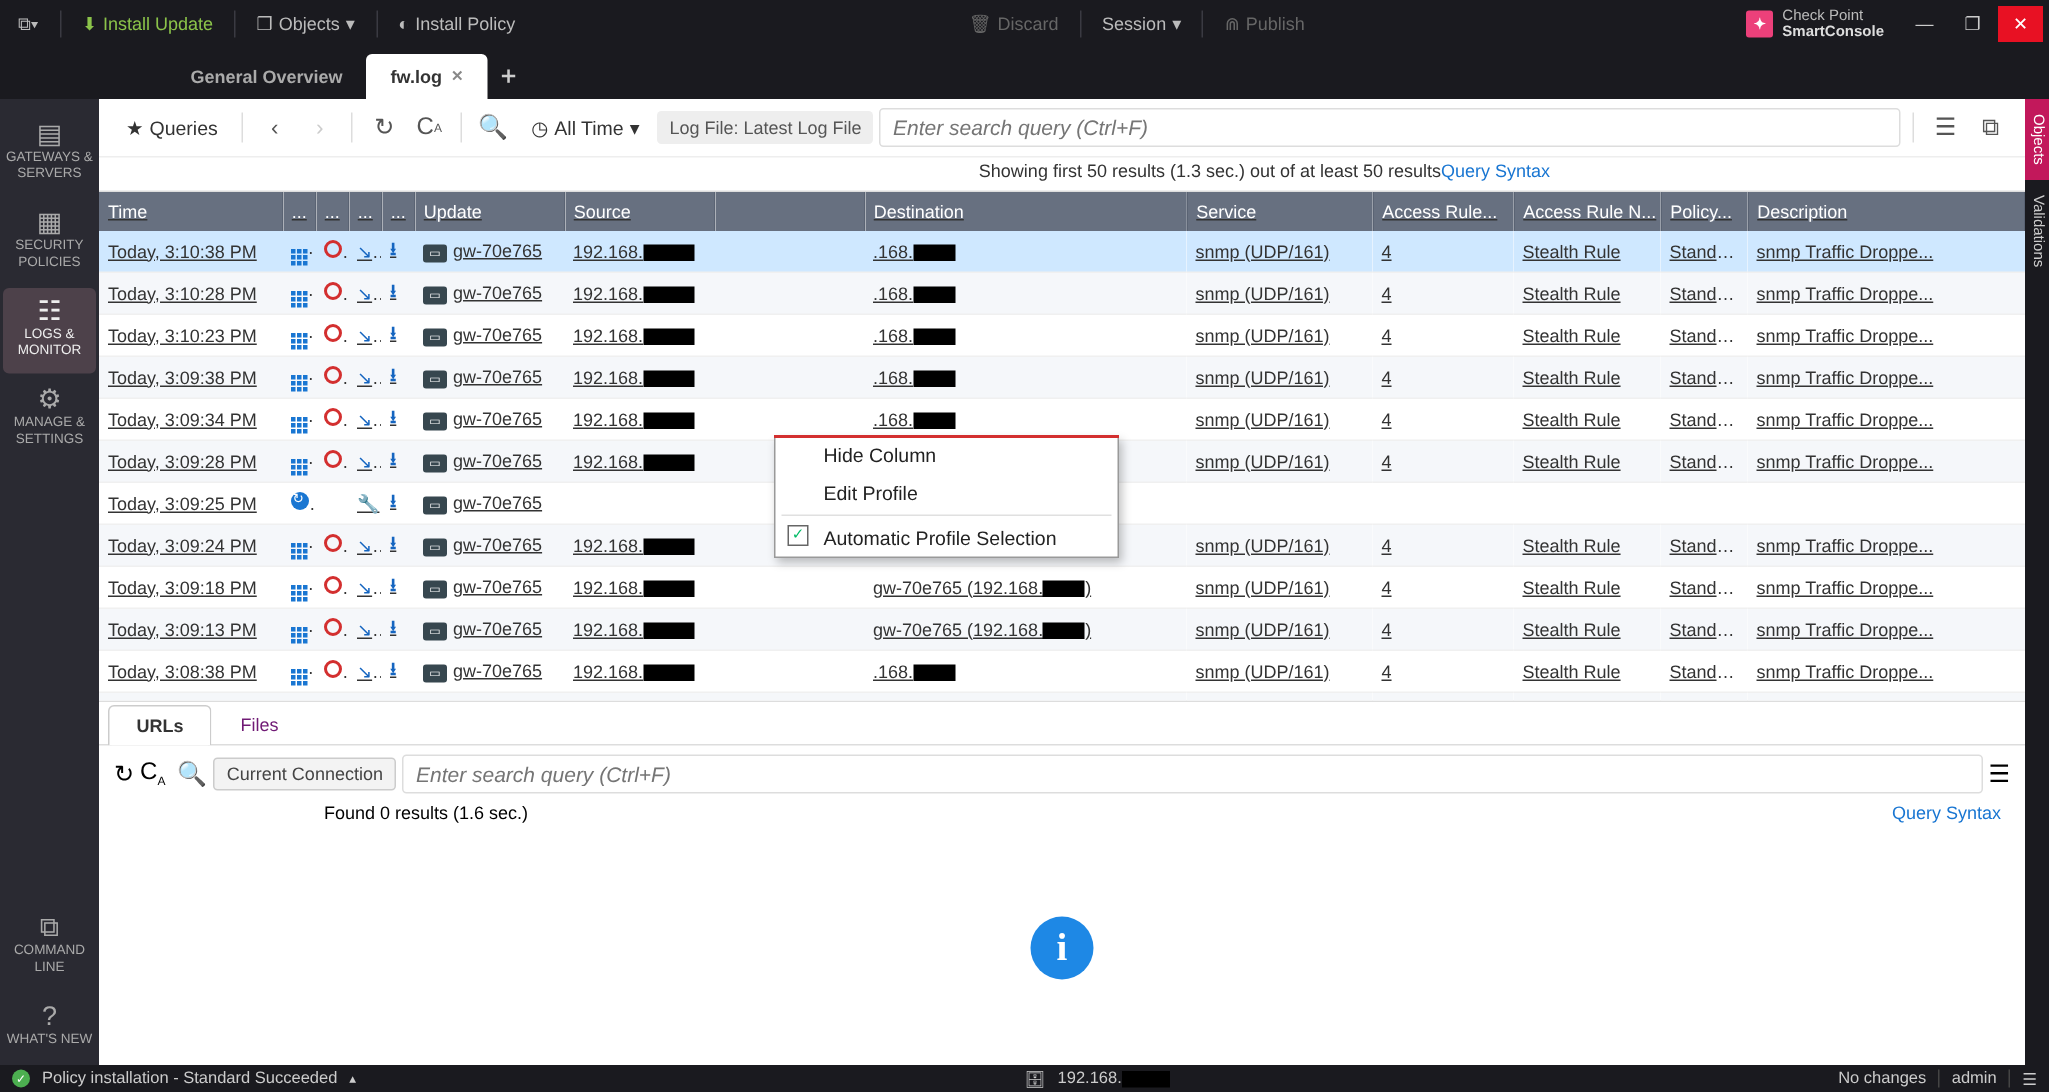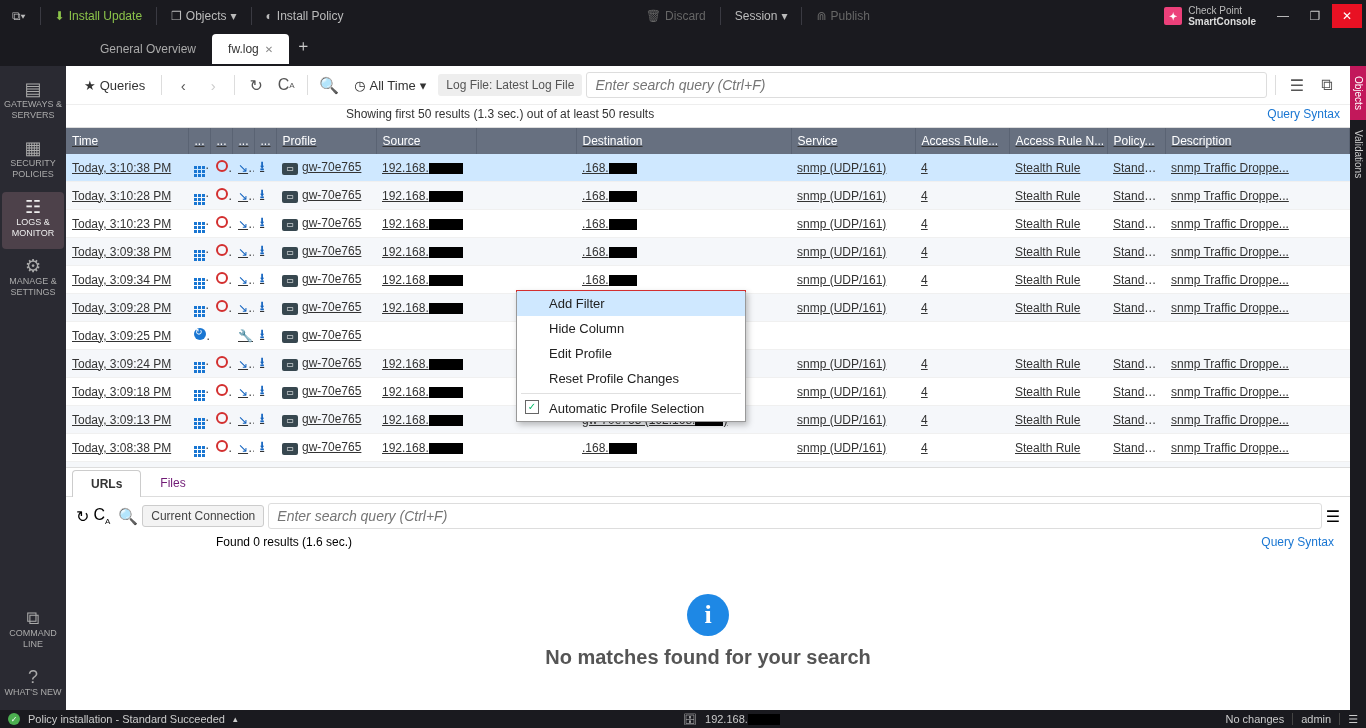--- a/index.html
+++ b/index.html
@@ -13,21 +13,21 @@
 .titlebar .install-update { color: #8bc34a; }
 .titlebar .right { display: flex; align-items: center; gap: 2px; }
 .titlebar .brand { display:flex; align-items:center; gap:6px; margin-right:12px; }
 .brand-square { width:18px; height:18px; background:#ec407a; border-radius:2px; display:flex; align-items:center; justify-content:center; color:#fff; font-size:10px; font-weight:bold; }
 .brand-text { line-height: 11px; font-size:10px; color:#bbb; }
 .brand-text .line2 { font-weight:bold; color:#ddd; }
 .win-btn { width:30px; height:24px; display:flex; align-items:center; justify-content:center; cursor:pointer; font-size:12px; color:#ccc; }
 .win-close { background:#e81123; color:#fff; }
 
 
-.tabrow { height: 34px; background: #1a1a1f; display:flex; align-items:center; padding-left: 84px; }
+.tabrow { height: 34px; background: #1a1a1f; display:flex; align-items:flex-end; padding-left: 111px; font-weight: bold; }
 .tabrow .tab { padding: 8px 16px; color:#aaa; font-size:12px; cursor:pointer; display:flex; align-items:center; gap:6px; border-top-left-radius:4px; border-top-right-radius:4px; }
 .tabrow .tab.active { background:#fff; color:#333; }
 .tabrow .tab .close-x { font-size:10px; color:#888; }
 .tabrow .plus { width:20px; height:20px; display:flex;align-items:center;justify-content:center; color:#ccc; margin-left:4px; margin-bottom:6px; cursor:pointer; font-size:16px; }
 
 
 .main { display:flex; height: calc(728px - 32px - 34px - 18px); }
 .sidebar { width: 66px; background: #2a2a32; display:flex; flex-direction:column; align-items:center; padding-top:8px; }
 .side-tabs-right { width: 16px; background: #1a1a1f; display:flex; flex-direction:column; }
 .side-tabs-right .vtab { writing-mode: vertical-rl; padding: 10px 2px; font-size:10px; color:#ccc; cursor:pointer; text-align:center; }
@@ -40,21 +40,21 @@
 .content { flex:1; background:#fff; display:flex; flex-direction:column; overflow:hidden; }
 
 
 .qbar { display:flex; align-items:center; gap:4px; padding:6px 10px; border-bottom:1px solid #eee; }
 .qbar .qbtn { display:flex; align-items:center; gap:4px; padding:4px 8px; cursor:pointer; border-radius:3px; color:#333; font-size:13px; }
 .qbar .iconbtn { width:26px; height:26px; display:flex; align-items:center; justify-content:center; cursor:pointer; border-radius:3px; color:#555; }
 .qbar .chip { background:#eee; padding:4px 8px; border-radius:3px; font-size:12px; color:#555; }
 .qbar .search { flex:1; border:1px solid #ddd; border-radius:3px; padding:4px 8px; font-size:14px; font-style:italic; color:#888; min-width:300px; }
 .qbar .vsep { width:1px; height:20px; background:#ddd; margin:0 4px; }
 
-.resultinfo { display:flex; padding:2px 10px 6px 280px; font-size:12px; color:#333; justify-content:space-between; }
+.resultinfo { display:flex; padding:2px 10px 6px 280px; font-size:12px; color:#333; justify-content:center; }
 .resultinfo a { color:#1976d2; text-decoration:none; cursor:pointer; }
 
 
 .tbl-wrap { flex:0 0 340px; overflow:hidden; border-top:1px solid #ddd; position:relative; }
 .tbl { width:100%; border-collapse:collapse; font-size:12px; color:#333; table-layout:fixed;text-decoration:underline; }
 .tbl th { background:#677080; color:#fff; text-align:left; padding:4px 6px; font-weight:normal; border-right:1px solid #5a6373; position:sticky; top:0; height:26px; overflow:hidden; white-space:nowrap; }
 .tbl td { padding:3px 6px; border-bottom:1px solid #f0f0f0; white-space:nowrap; overflow:hidden; text-overflow:ellipsis; height:23px; }
 .tbl tbody tr:nth-child(even) { background:#f5f7fa; }
 .tbl tbody tr.sel { background:#cfe8ff; }
 .redact { display:inline-block; background:#000; height:11px; vertical-align:middle; }
@@ -222,21 +222,21 @@
             <col style="width:58px">
             <col>
         </colgroup>
         <thead>
           <tr>
             <th>Time</th>
             <th>...</th>
             <th>...</th>
             <th>...</th>
             <th>...</th>
-            <th>Profile</th>
+            <th>Update</th>
             <th>Source</th>
             <th></th>
             <th>Destination</th>
             <th>Service</th>
             <th>Access Rule...</th>
             <th>Access Rule N...</th>
             <th>Policy...</th>
             <th>Description</th>
           </tr>
         </thead>
@@ -531,24 +531,22 @@
               <td>9</td>
               <td>Log default traf...</td>
               <td>Standard</td>
               <td>nbdatagram Traffic...</td>
             </tr>
           </tbody>
       </table>
 
       <div class="ctx">
         <div class="hl-top"></div>
-        <div class="ctx-item hover">Add Filter</div>
         <div class="ctx-item">Hide Column</div>
         <div class="ctx-item">Edit Profile</div>
-        <div class="ctx-item">Reset Profile Changes</div>
         <div class="ctx-sep"></div>
         <div class="ctx-item"><span class="ctx-check">✓</span><span>Automatic Profile Selection</span></div>
 
       </div>
     </div>
 
     <div class="bottom-tabs">
       <div style="width:6px"></div>
       <div class="btab active">URLs</div>
       <div class="btab">Files</div>
@@ -561,21 +559,20 @@
       <div class="chip2">Current Connection</div>
       <input class="search2" placeholder="Enter search query (Ctrl+F)" style="">
       <div class="iconbtn">☰</div>
     </div>
     <div class="bottom-info">
       <span>Found 0 results (1.6 sec.)</span>
       <a>Query Syntax</a>
     </div>
     <div class="empty">
       <div class="info-circle">i</div>
-      <div class="big">No matches found for your search</div>
     </div>
   </div>
 
   <div class="side-tabs-right">
     <div class="vtab active">Objects</div>
     <div class="vtab">Validations</div>
   </div>
 </div>
 
 <div class="status">

